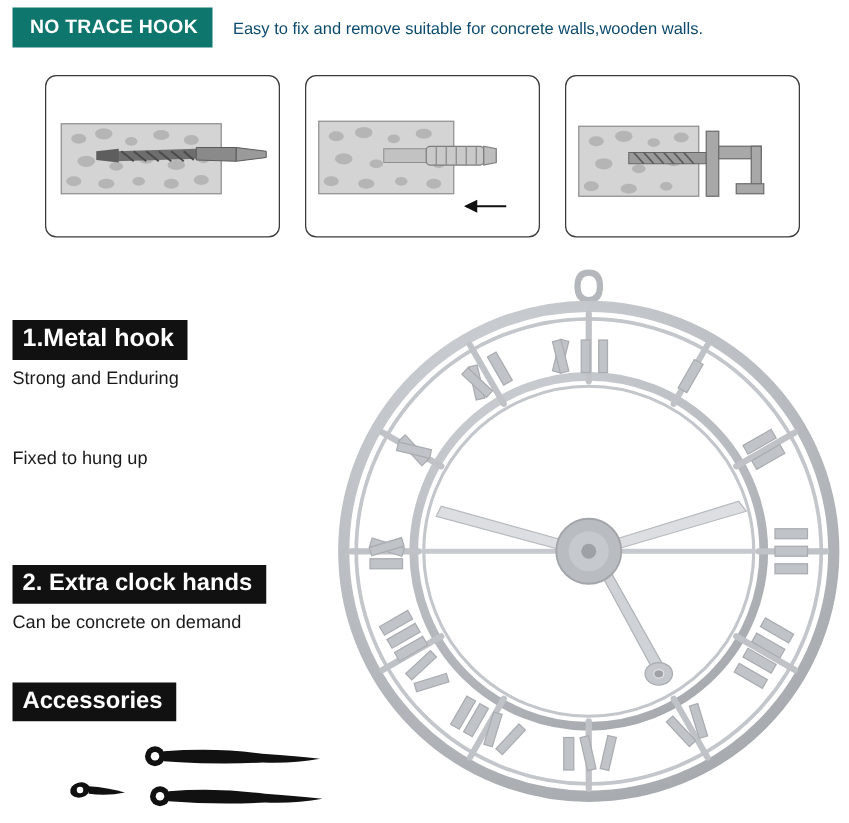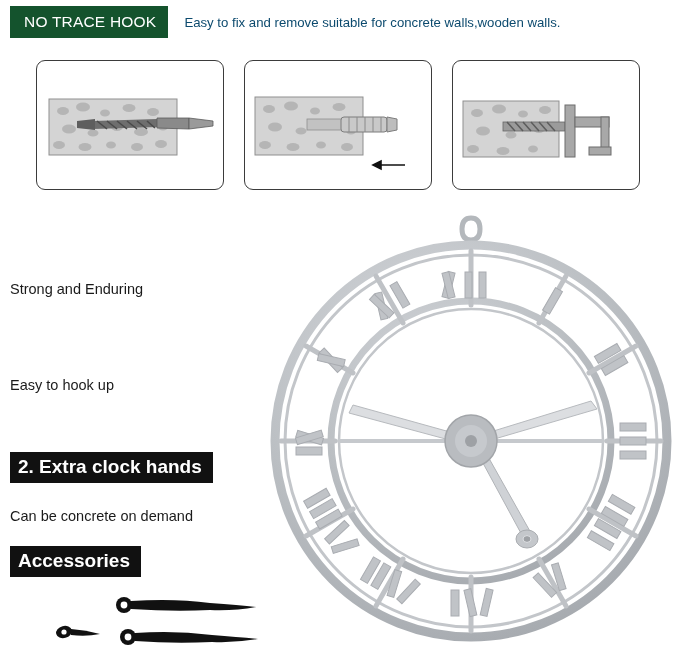--- a/index.html
+++ b/index.html
@@ -20,23 +20,23 @@
   .header {
     position: absolute;
     left: 0;
     top: 0;
     width: 679px;
     height: 44px;
     display: flex;
     align-items: center;
   }
   .header-badge {
-    background: #14532d;
+    background: #0f766e;
     color: #ffffff;
-    font-weight: normal;
+    font-weight: bold;
     font-size: 15.5px;
     letter-spacing: 0.2px;
     padding: 7px 12px 7px 14px;
     margin-left: 10px;
     white-space: nowrap;
   }
   .header-text {
     font-size: 13.2px;
     color: #0c4a6e;
     margin-left: 16px;
@@ -76,21 +76,21 @@
     padding: 4px 11px 5px 8px;
     white-space: nowrap;
   }
   .feature .tag.t1 { font-size: 20px; }
   .feature .tag.t2 { font-size: 19px; }
   .feature .tag.t3 { font-size: 19px; }
   .feature .tag.t4 { font-size: 19px; }
   .feature .sub {
     font-size: 14.5px;
     color: #1a1a1a;
-    margin-top: 25px;
+    margin-top: 7px;
     white-space: nowrap;
   }
 
   #feature-1 { top: 256px; }
   #feature-2 { top: 352px; }
   #feature-3 { top: 452px; }
   #feature-4 { top: 546px; }
 
   
   .hands {
@@ -227,25 +227,26 @@
         <rect x="112" y="44" width="10" height="52"></rect>
         <rect x="122" y="56" width="34" height="10"></rect>
         <rect x="148" y="56" width="8" height="34"></rect>
         <rect x="136" y="86" width="22" height="8"></rect>
       </g>
     </svg>
   </div>
 </div>
 
 <div class="feature" id="feature-1">
+  <div class="tag t1">1.Metal hook</div>
   <div class="sub">Strong and Enduring</div>
 </div>
 
 <div class="feature" id="feature-2">
-  <div class="sub">Easy to hook up</div>
+  <div class="sub">Fixed to hung up</div>
 </div>
 
 <div class="feature" id="feature-3">
   <div class="tag t3">2. Extra clock hands</div>
   <div class="sub">Can be concrete on demand</div>
 </div>
 
 <div class="feature" id="feature-4">
   <div class="tag t4">Accessories</div>
 </div>

